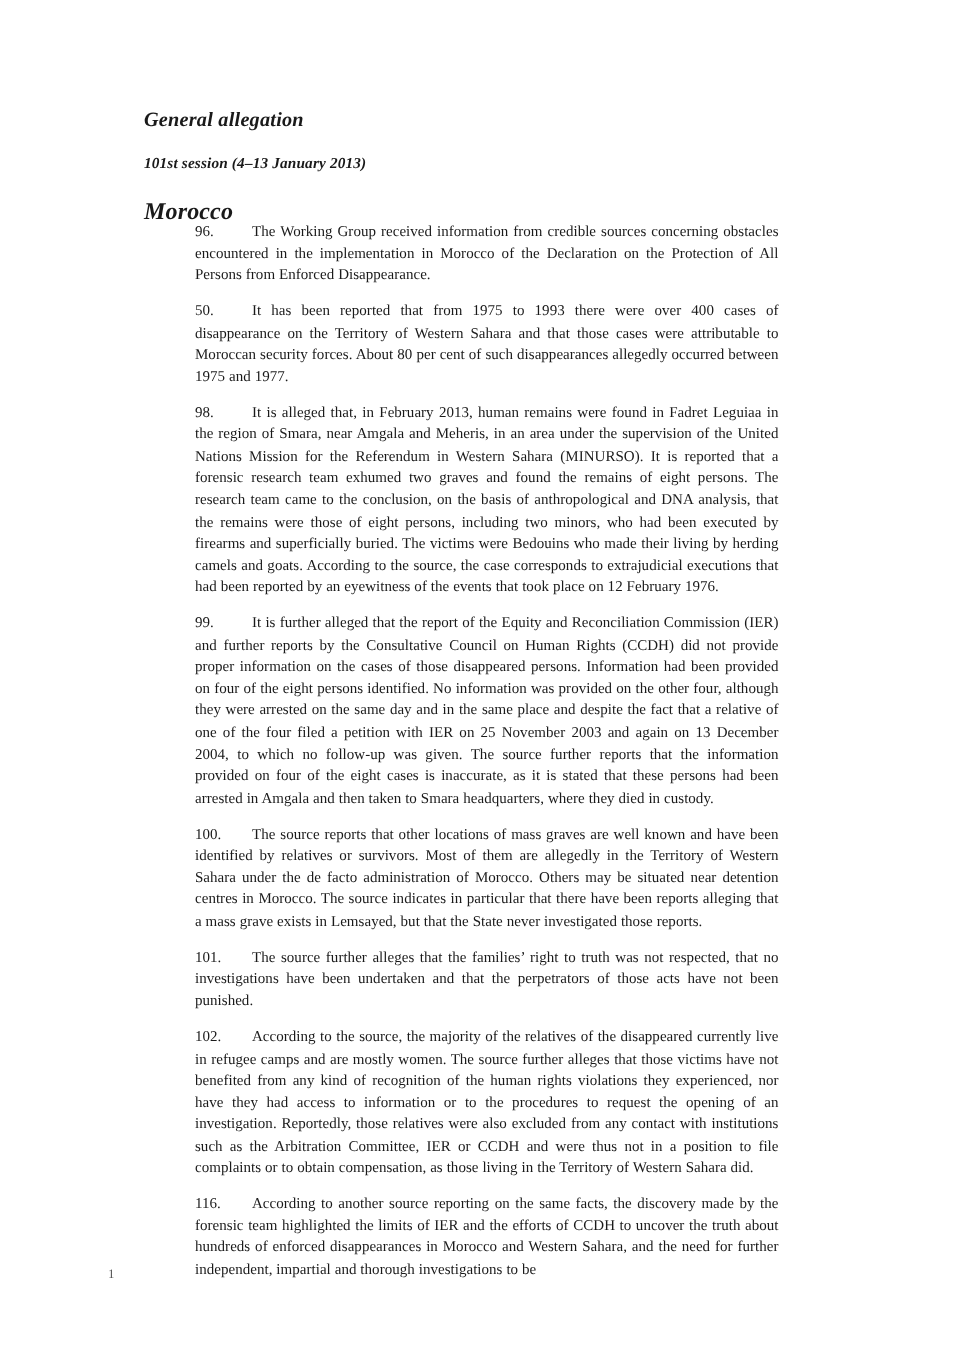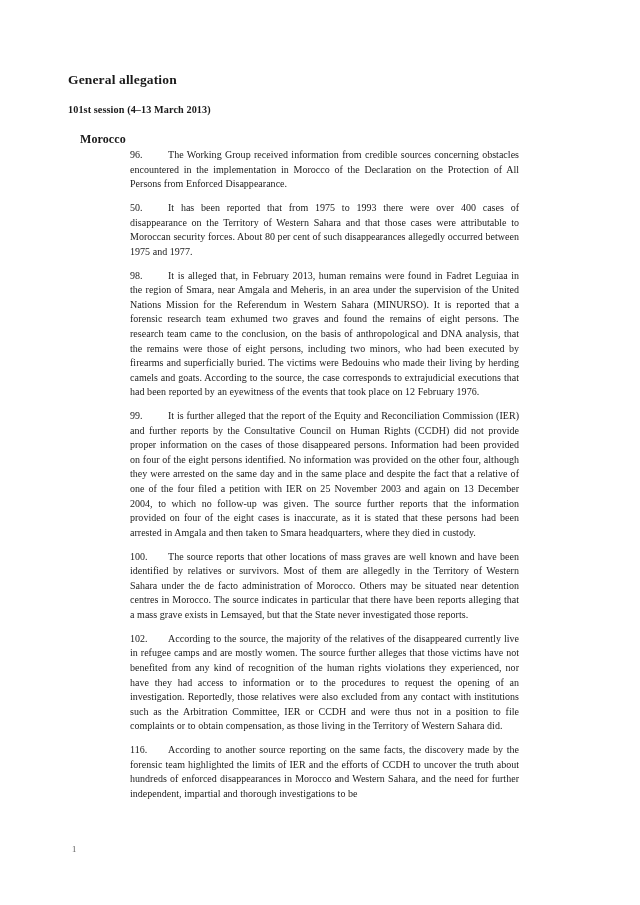--- a/index.html
+++ b/index.html
@@ -18,43 +18,44 @@
 
   .page {
     position: absolute;
     inset: 0;
     background: #ffffff;
   }
 
   
   .heading-block {
     position: absolute;
-    left: 68px;
+    left: 96px;
     top: 72px;
     width: 440px;
+    font-style: italic;
   }
   .doc-title {
     font-size: 13.5px;
     font-weight: bold;
     letter-spacing: 0.15px;
     margin: 0 0 16px 0;
     line-height: 1.2;
   }
   .session-line {
     font-size: 10.2px;
     font-weight: bold;
     letter-spacing: 0.1px;
     margin: 0 0 16px 0;
     line-height: 1.2;
   }
   .country-line {
-    font-size: 12px;
+    font-size: 16px;
     font-weight: bold;
     letter-spacing: 0.1px;
-    margin: 12px;
+    margin: 0;
     line-height: 1.2;
   }
 
   
   .body-column {
     position: absolute;
     left: 130px;
     top: 148px;
     width: 389px;
   }
@@ -85,21 +86,21 @@
     line-height: 1;
   }
 </style>
 </head>
 <body>
 
 <div class="page">
 
   <div class="heading-block">
     <h1 class="doc-title">General allegation</h1>
-    <div class="session-line">101st session (4–13 March 2013)</div>
+    <div class="session-line">101st session (4–13 January 2013)</div>
     <div class="country-line">Morocco</div>
   </div>
 
   <div class="body-column">
 
     <p class="para">
       <span class="para-num">96.</span><span>The Working Group received information from credible sources concerning obstacles encountered in the implementation in Morocco of the Declaration on the Protection of All Persons from Enforced Disappearance.</span>
     </p>
 
     <p class="para">
@@ -111,20 +112,23 @@
     </p>
 
     <p class="para">
       <span class="para-num">99.</span><span>It is further alleged that the report of the Equity and Reconciliation Commission (IER) and further reports by the Consultative Council on Human Rights (CCDH) did not provide proper information on the cases of those disappeared persons. Information had been provided on four of the eight persons identified. No information was provided on the other four, although they were arrested on the same day and in the same place and despite the fact that a relative of one of the four filed a petition with IER on 25 November 2003 and again on 13 December 2004, to which no follow-up was given. The source further reports that the information provided on four of the eight cases is inaccurate, as it is stated that these persons had been arrested in Amgala and then taken to Smara headquarters, where they died in custody.</span>
     </p>
 
     <p class="para">
       <span class="para-num">100.</span><span>The source reports that other locations of mass graves are well known and have been identified by relatives or survivors. Most of them are allegedly in the Territory of Western Sahara under the de facto administration of Morocco. Others may be situated near detention centres in Morocco. The source indicates in particular that there have been reports alleging that a mass grave exists in Lemsayed, but that the State never investigated those reports.</span>
     </p>
 
+    <p class="para">
+      <span class="para-num">101.</span><span>The source further alleges that the families’ right to truth was not respected, that no investigations have been undertaken and that the perpetrators of those acts have not been punished.</span>
+    </p>
 
     <p class="para">
       <span class="para-num">102.</span><span>According to the source, the majority of the relatives of the disappeared currently live in refugee camps and are mostly women. The source further alleges that those victims have not benefited from any kind of recognition of the human rights violations they experienced, nor have they had access to information or to the procedures to request the opening of an investigation. Reportedly, those relatives were also excluded from any contact with institutions such as the Arbitration Committee, IER or CCDH and were thus not in a position to file complaints or to obtain compensation, as those living in the Territory of Western Sahara did.</span>
     </p>
 
     <p class="para">
       <span class="para-num">116.</span><span>According to another source reporting on the same facts, the discovery made by the forensic team highlighted the limits of IER and the efforts of CCDH to uncover the truth about hundreds of enforced disappearances in Morocco and Western Sahara, and the need for further independent, impartial and thorough investigations to be</span>
     </p>
 
   </div>

